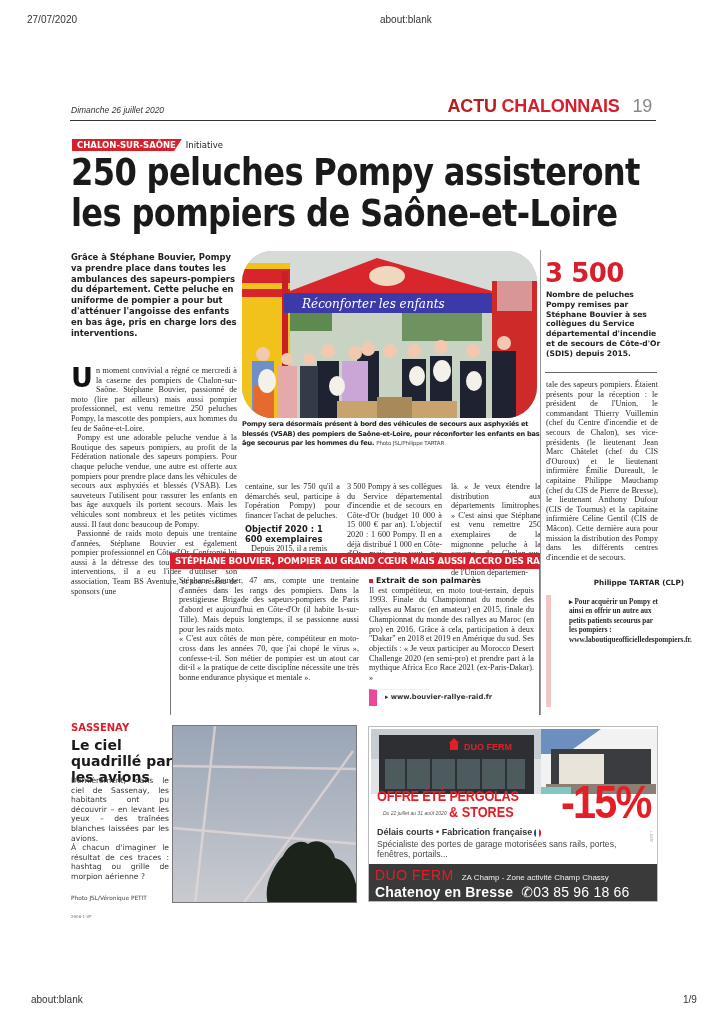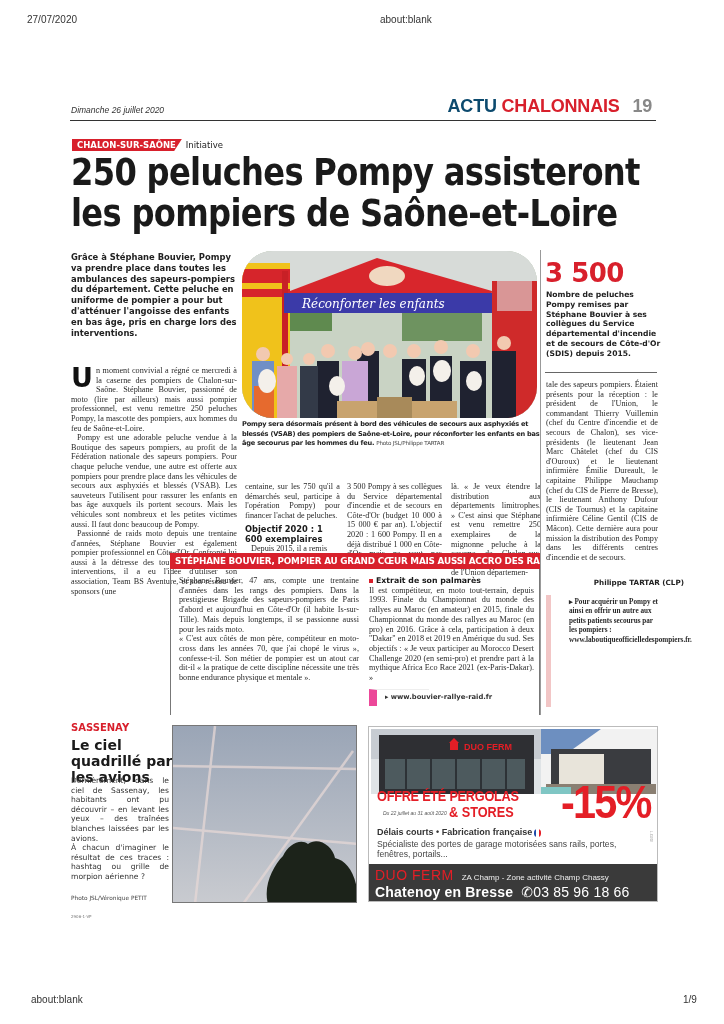--- a/index.html
+++ b/index.html
@@ -8,23 +8,23 @@
 
   .print-hdr { position: absolute; top: 14px; font-family: "Liberation Sans", sans-serif; font-size: 10px; color: #333; }
   .print-date { left: 27px; }
   .print-url { left: 380px; }
   .print-ftr { position: absolute; top: 994px; font-family: "Liberation Sans", sans-serif; font-size: 10px; color: #333; }
   .print-ftr-url { left: 31px; }
   .print-ftr-page { left: 683px; }
 
   .paper-date { position: absolute; left: 71px; top: 105px; font-family: "Liberation Sans", sans-serif; font-style: italic; font-size: 8.5px; color: #333; }
   .section-hdr { position: absolute; right: 72px; top: 96px; font-family: "Liberation Sans", sans-serif; font-weight: bold; font-size: 18px; letter-spacing: -0.2px; }
-  .section-hdr .s1 { color: #0c4a6e; }
+  .section-hdr .s1 { color: #b91c1c; }
   .section-hdr .s2 { color: #d8202c; }
-  .section-hdr .pg { color: #888; font-weight: bold; margin-left: 8px; }
+  .section-hdr .pg { color: #888; font-weight: normal; margin-left: 8px; }
   .top-rule { position: absolute; left: 70px; top: 120px; width: 586px; height: 1px; background: #333; }
 
   .kicker { position: absolute; left: 72px; top: 139px; display: flex; align-items: center; font-family: "DejaVu Sans", sans-serif; font-size: 8.5px; }
   .kicker-tag { background: #d8202c; color: #fff; font-weight: bold; padding: 1px 6px 1px 5px; clip-path: polygon(0 0, 100% 0, 93% 100%, 0 100%); }
   .kicker-sub { margin-left: 4px; color: #222; }
   .headline { position: absolute; left: 71px; top: 152px; width: 590px; font-family: "DejaVu Sans", sans-serif; font-weight: bold; font-size: 37px; line-height: 41px; color: #1a1a1a; letter-spacing: -0.8px; transform: scaleX(0.87); transform-origin: left top; white-space: nowrap; }
 
   .lead { position: absolute; left: 71px; top: 252px; width: 166px; font-family: "DejaVu Sans", sans-serif; font-weight: bold; font-size: 8.4px; line-height: 10.8px; color: #222; }
   .col { position: absolute; font-size: 8.2px; line-height: 9.6px; text-align: justify; color: #2a2a2a; }
   .col p { text-indent: 6px; }

